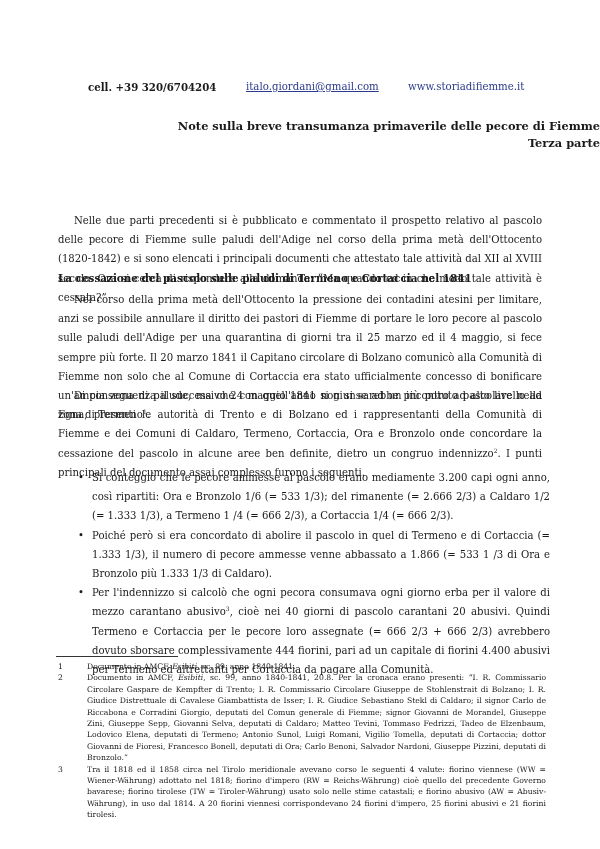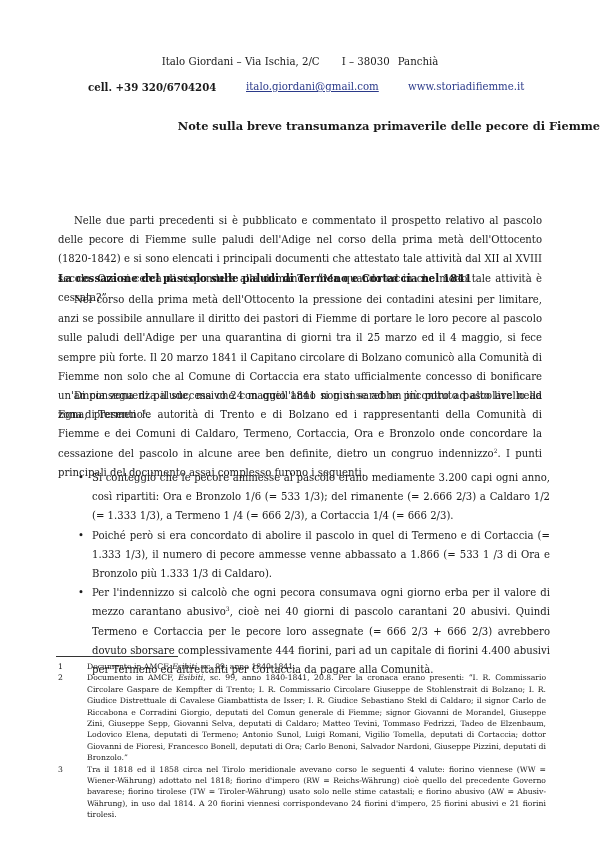--- a/index.html
+++ b/index.html
@@ -40,32 +40,30 @@
   .footnotes { position: absolute; left: 58px; top: 661px; width: 488px; font-size: 7.7px; line-height: 11.4px; }
   .fn { position: relative; padding-left: 29px; text-align: justify; }
   .fn .num { position: absolute; left: 0; top: 0; }
   em { }
 </style>
 </head>
 <body>
 
 <div class="page">
 
-  <div class="hdr1">
-    <span>Italo Giordani – Via Ischia, 2/C</span><span class="gap"></span><span>I – 38030</span><span class="gap2"></span><span>Panchià</span>
-  </div>
 
   <div class="hdr2">
     <span class="phone">cell. +39 320/6704204</span>
     <span class="email">italo.giordani@gmail.com</span>
     <span class="web">www.storiadifiemme.it</span>
   </div>
 
   <div class="title">
     <div>Note sulla breve transumanza primaverile delle pecore di Fiemme</div>
+    <div>Terza parte</div>
   </div>
 
   <div class="body-text indent p1">Nelle due parti precedenti si è pubblicato e commentato il prospetto relativo al pascolo delle pecore di Fiemme sulle paludi dell'Adige nel corso della prima metà dell'Ottocento (1820-1842) e si sono elencati i principali documenti che attestato tale attività dal XII al XVIII secolo. Ora si cerca di rispondere alla domanda: “Ma quando ed in che modo tale attività è cessata?”</div>
 
   <div class="sec-head">La cessazione del pascolo sulle paludi di Termeno e Cortaccia nel 1841</div>
 
   <div class="body-text indent p2"><span>Nel corso della prima metà dell'Ottocento la pressione dei contadini atesini per limitare, anzi se possibile annullare il diritto dei pastori di Fiemme di portare le loro pecore al pascolo sulle paludi dell'Adige per una quarantina di giorni tra il 25 marzo ed il 4 maggio, si fece sempre più forte. Il 20 marzo 1841 il Capitano circolare di Bolzano comunicò alla Comunità di Fiemme non solo che al Comune di Cortaccia era stato ufficialmente concesso di bonificare un'ampia zona di palude, ma che con quell'anno non si sarebbe più potuto pascolare nella zona di Termeno</span><sup>1</sup><span>.</span></div>
 
   <div class="body-text indent p3"><span>Di conseguenza il successivo 24 maggio 1841 si giunse ad un incontro ad alto livello ad Egna, presenti le autorità di Trento e di Bolzano ed i rappresentanti della Comunità di Fiemme e dei Comuni di Caldaro, Termeno, Cortaccia, Ora e Bronzolo onde concordare la cessazione del pascolo in alcune aree ben definite, dietro un congruo indennizzo</span><sup>2</sup><span>. I punti principali del documento assai complesso furono i seguenti.</span></div>
 

